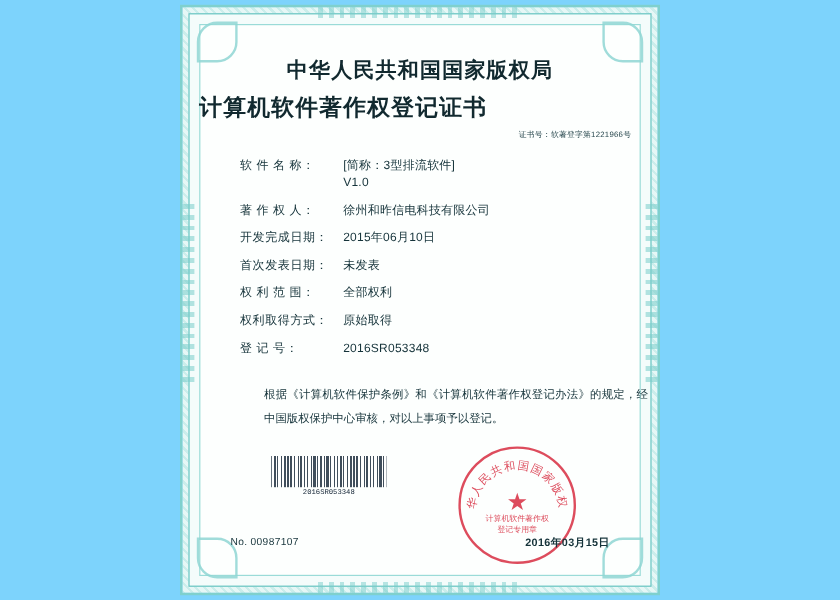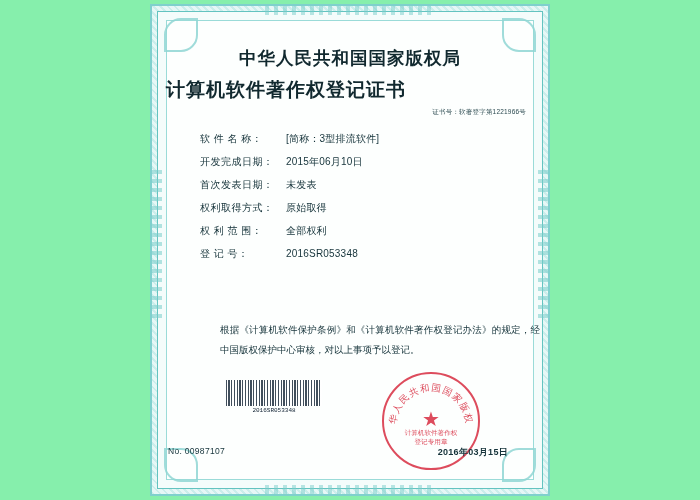--- a/index.html
+++ b/index.html
@@ -11,21 +11,21 @@
     width: 700px;
     height: 500px;
     font-family: "Liberation Sans", sans-serif;
     overflow: hidden;
   }
 
   #certificate {
     position: relative;
     width: 700px;
     height: 500px;
-    background: #86efac;
+    background: #7dd3fc;
     box-sizing: border-box;
   }
 
   
   .frame-outer {
     position: absolute;
     left: 150px;
     top: 4px;
     width: 400px;
     height: 492px;
@@ -243,21 +243,21 @@
     top: 54px;
     width: 94px;
     text-align: center;
     font-size: 6.6px;
     line-height: 9px;
     color: #d6263a;
   }
 
   .footer-no {
     position: absolute;
-    left: 2px;
+    left: 26px;
     top: 426px;
     font-size: 8.5px;
     color: #15333a;
     letter-spacing: .3px;
   }
   .footer-date {
     position: absolute;
     right: 26px;
     top: 426px;
     font-size: 9px;
@@ -290,42 +290,47 @@
     <div class="title2">计算机软件著作权登记证书</div>
 
     <div class="serial">证书号：软著登字第1221966号</div>
 
     <div class="fields">
 
       <div class="field-row">
         <div class="f-label">软 件 名 称：</div>
         <div class="f-value">
           <span class="sub">[简称：3型排流软件]</span>
+          <span class="sub">V1.0</span>
         </div>
       </div>
 
+      <div class="field-row">
+        <div class="f-label">著 作 权 人：</div>
+        <div class="f-value">徐州和昨信电科技有限公司</div>
+      </div>
 
       <div class="field-row">
         <div class="f-label">开发完成日期：</div>
         <div class="f-value">2015年06月10日</div>
       </div>
 
       <div class="field-row">
         <div class="f-label">首次发表日期：</div>
         <div class="f-value">未发表</div>
       </div>
 
       <div class="field-row">
+        <div class="f-label">权 利 范 围：</div>
+        <div class="f-value">全部权利</div>
+      </div>
+
+      <div class="field-row">
         <div class="f-label">权利取得方式：</div>
         <div class="f-value">原始取得</div>
-      </div>
-
-      <div class="field-row">
-        <div class="f-label">权 利 范 围：</div>
-        <div class="f-value">全部权利</div>
       </div>
 
       <div class="field-row">
         <div class="f-label">登 记 号：</div>
         <div class="f-value">2016SR053348</div>
       </div>
 
     </div>
 
     <div class="paragraph">根据《计算机软件保护条例》和《计算机软件著作权登记办法》的规定，经中国版权保护中心审核，对以上事项予以登记。</div>

